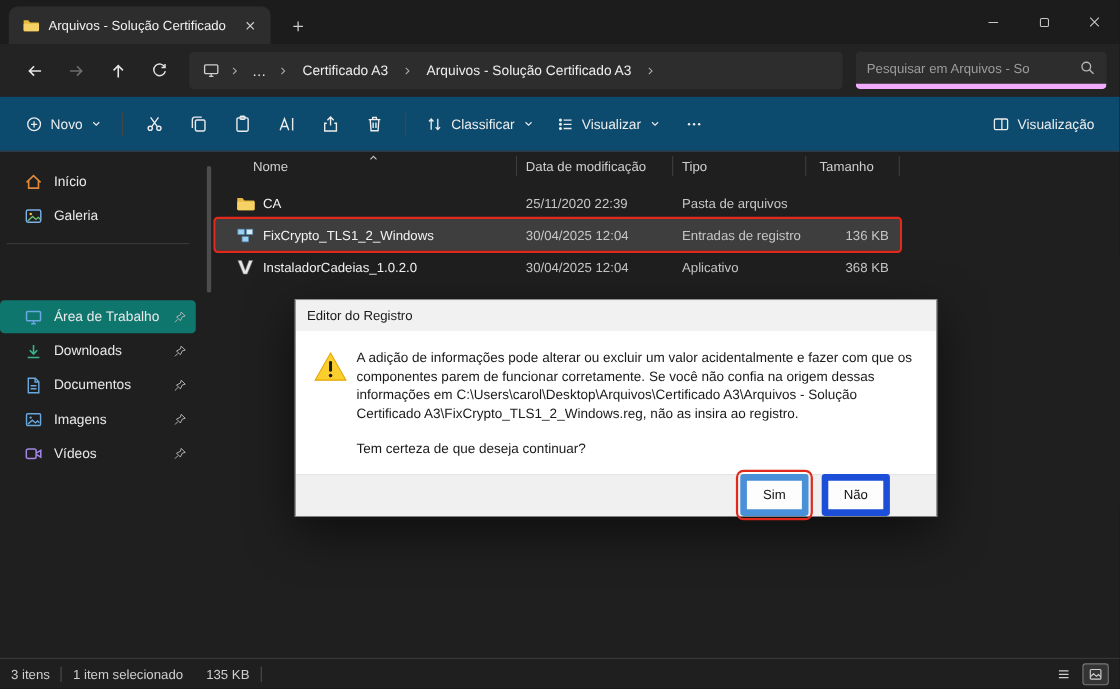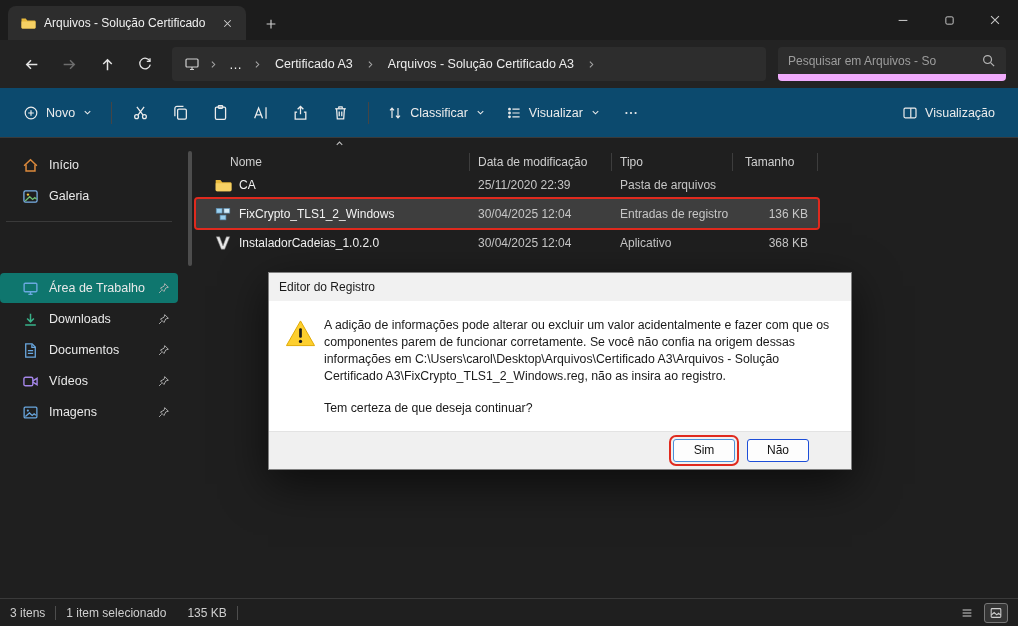--- a/index.html
+++ b/index.html
@@ -17,21 +17,21 @@
   .win-btn { width:46px; height:40px; display:flex; align-items:center; justify-content:center; color:#c7c7c7; }
 
   
   .navbar { position:absolute; top:40px; left:0; right:0; height:48px; background:#232323; display:flex; align-items:center; padding:0 12px; }
   .nav-btn { width:38px; height:36px; display:flex; align-items:center; justify-content:center; border-radius:4px; color:#e4e4e4; flex:0 0 auto; }
   .nav-btn.disabled { color:#6d6d6d; }
   .breadcrumb { flex:1; height:34px; margin:0 12px 0 8px; background:#2d2d2d; border-radius:4px; display:flex; align-items:center; padding:0 8px; gap:2px; min-width:0; }
   .crumb { padding:4px 8px; border-radius:4px; color:#ededed; white-space:nowrap; font-size:12.5px; }
   .crumb-chev { color:#a8a8a8; display:flex; align-items:center; padding:0 1px; }
   .crumb-ellipsis { color:#ededed; padding:0 6px; font-size:13px; }
-  .searchbox { width:228px; height:34px; background:#2d2d2d; border-radius:4px; border-bottom:7px solid #f0abfc; display:flex; align-items:center; padding:0 10px; gap:8px; flex:0 0 auto; }
+  .searchbox { width:228px; height:34px; background:#2d2d2d; border-radius:4px; border-bottom:5px solid #f0abfc; display:flex; align-items:center; padding:0 10px; gap:8px; flex:0 0 auto; }
   .searchbox input { flex:1; min-width:0; background:transparent; border:none; outline:none; color:#bdbdbd; font-size:12px; font-family:inherit; }
   .searchbox input::placeholder { color:#9d9d9d; opacity:1; }
 
   
   .toolbar { position:absolute; top:88px; left:0; right:0; height:50px; background:#0c4a6e; border-bottom:1px solid #3a3a3a; display:flex; align-items:center; padding:0 14px; gap:2px; }
   .tb-btn { height:34px; border-radius:4px; display:flex; align-items:center; gap:7px; padding:0 9px; color:#ececec; font-size:12.5px; flex:0 0 auto; }
   .tb-iconbtn { width:38px; justify-content:center; padding:0; }
   .tb-sep { width:1px; height:22px; background:#454545; margin:0 7px; flex:0 0 auto; }
   .tb-spacer { flex:1; }
 
@@ -41,21 +41,21 @@
   .side-item { height:30px; display:flex; align-items:center; gap:10px; padding:0 8px 0 22px; margin:1px 8px 1px 0; border-radius:4px; color:#e9e9e9; font-size:12.5px; }
   .side-item.selected { background:#0f766e; }
   .side-pin { margin-left:auto; display:flex; }
   .side-divider { height:1px; background:#3a3a3a; margin:10px 14px 10px 6px; }
   .side-gap { height:40px; }
   .v-scrollbar { position:absolute; left:186px; top:0; width:8px; bottom:0; }
   .v-thumb { position:absolute; left:2px; top:12px; width:4px; height:115px; background:#4d4d4d; border-radius:2px; }
 
   .filearea { position:absolute; left:196px; top:0; width:622px; bottom:0; }
   .cols-header { position:relative; display:grid; grid-template-columns:274px 142px 121px 85px; height:26px; margin-top:2px; color:#cfcfcf; font-size:12px; }
-  .col { display:flex; align-items:center; padding:0 8px; border-right:1px solid #3d3d3d; height:18px; margin-top:12px; }
+  .col { display:flex; align-items:center; padding:0 8px; border-right:1px solid #3d3d3d; height:18px; margin-top:1px; }
   .col-name { padding-left:34px; }
   .col-size { padding-left:12px; }
   .sort-chev { position:absolute; left:138px; top:-3px; color:#bdbdbd; }
   .rows { margin-top:3px; }
   .row { display:grid; grid-template-columns:274px 142px 121px 85px; height:29px; align-items:center; border-radius:2px; }
   .cell { padding:0 8px; color:#c6c6c6; white-space:nowrap; overflow:hidden; font-size:12px; }
   .name-cell { display:flex; align-items:center; gap:7px; color:#f2f2f2; padding-left:18px; }
   .size-cell { text-align:right; padding-right:10px; }
   .row.selected { background:#3e3e3e; outline:2px solid #e02a1e; }
 
@@ -67,21 +67,21 @@
   .sb-viewbtn { width:24px; height:20px; display:flex; align-items:center; justify-content:center; border-radius:3px; color:#cfcfcf; }
   .sb-viewbtn.active { background:#343434; border:1px solid #777; }
 
   
   .dialog { position:absolute; left:268px; top:272px; width:584px; background:#ffffff; border:1px solid #808080; box-shadow:0 14px 42px rgba(0,0,0,.6); color:#111; z-index:10; }
   .dlg-titlebar { height:28px; background:#f1f1f1; display:flex; align-items:center; padding:0 10px; font-size:12px; color:#1a1a1a; }
   .dlg-body { display:flex; padding:16px 20px 14px 16px; gap:8px; background:#fff; }
   .dlg-text { width:518px; font-size:12.3px; line-height:1.38; color:#1a1a1a; }
   .dlg-question { margin-top:15px; }
   .dlg-footer { height:38px; background:#f0f0f0; display:flex; align-items:center; justify-content:flex-end; gap:12px; padding:0 42px 0 0; border-top:1px solid #e3e3e3; }
-  .dlg-btn { width:62px; height:23px; background:#fdfdfd; border:1px solid #1d4ed8; border-radius:3px; font-size:12px; font-family:inherit; color:#111; display:flex; align-items:center; justify-content:center; }
+  .dlg-btn { width:62px; height:38px; background:#fdfdfd; border:6px solid #1d4ed8; border-radius:3px; font-size:12px; font-family:inherit; color:#111; display:flex; align-items:center; justify-content:center; }
   .dlg-btn.default { border-color:#4a90d9; }
   .dlg-btn.annotated { outline:2px solid #e02a1e; outline-offset:2px; }
 
   svg { display:block; }
 </style>
 </head>
 <body>
 
 <div class="window">
 
@@ -357,42 +357,42 @@
         <span>Documentos</span>
         <span class="side-pin">
           <svg width="13" height="13" viewBox="0 0 16 16" stroke="#b5b5b5" stroke-width="1.1" fill="none">
               <path d="M9.5 2L14 6.5 10.8 7.3 8.6 11.7 4.3 7.4 8.7 5.2z"></path>
               <path d="M5.8 10.2l-3.3 3.3"></path>
             </svg>
         </span>
       </div>
       <div class="side-item">
         <span>
-          <svg width="17" height="17" viewBox="0 0 16 16" stroke="#a486e8" stroke-width="1.3" fill="none">
-              <rect x="1.8" y="4" width="8.4" height="8" rx="1.5"></rect>
-              <path d="M10.2 8.6l4 2.4V5l-4 2.4"></path>
-            </svg>
-        </span>
-        <span>Vídeos</span>
+          <svg width="17" height="17" viewBox="0 0 16 16">
+              <rect x="2" y="3" width="12" height="10" rx="1" fill="none" stroke="#6aa8e0" stroke-width="1.2"></rect>
+              <circle cx="5.5" cy="6.2" r="1" fill="#6aa8e0"></circle>
+              <path d="M3.2 11.8L7 8.4l2.6 2.4 1.8-1.6 1.6 1.4" fill="none" stroke="#6aa8e0" stroke-width="1.2"></path>
+            </svg>
+        </span>
+        <span>Imagens</span>
         <span class="side-pin">
           <svg width="13" height="13" viewBox="0 0 16 16" stroke="#b5b5b5" stroke-width="1.1" fill="none">
               <path d="M9.5 2L14 6.5 10.8 7.3 8.6 11.7 4.3 7.4 8.7 5.2z"></path>
               <path d="M5.8 10.2l-3.3 3.3"></path>
             </svg>
         </span>
       </div>
       <div class="side-item">
         <span>
-          <svg width="17" height="17" viewBox="0 0 16 16">
-              <rect x="2" y="3" width="12" height="10" rx="1" fill="none" stroke="#6aa8e0" stroke-width="1.2"></rect>
-              <circle cx="5.5" cy="6.2" r="1" fill="#6aa8e0"></circle>
-              <path d="M3.2 11.8L7 8.4l2.6 2.4 1.8-1.6 1.6 1.4" fill="none" stroke="#6aa8e0" stroke-width="1.2"></path>
-            </svg>
-        </span>
-        <span>Imagens</span>
+          <svg width="17" height="17" viewBox="0 0 16 16" stroke="#a486e8" stroke-width="1.3" fill="none">
+              <rect x="1.8" y="4" width="8.4" height="8" rx="1.5"></rect>
+              <path d="M10.2 8.6l4 2.4V5l-4 2.4"></path>
+            </svg>
+        </span>
+        <span>Vídeos</span>
         <span class="side-pin">
           <svg width="13" height="13" viewBox="0 0 16 16" stroke="#b5b5b5" stroke-width="1.1" fill="none">
               <path d="M9.5 2L14 6.5 10.8 7.3 8.6 11.7 4.3 7.4 8.7 5.2z"></path>
               <path d="M5.8 10.2l-3.3 3.3"></path>
             </svg>
         </span>
       </div>
     </div>
 
     <div class="v-scrollbar">

